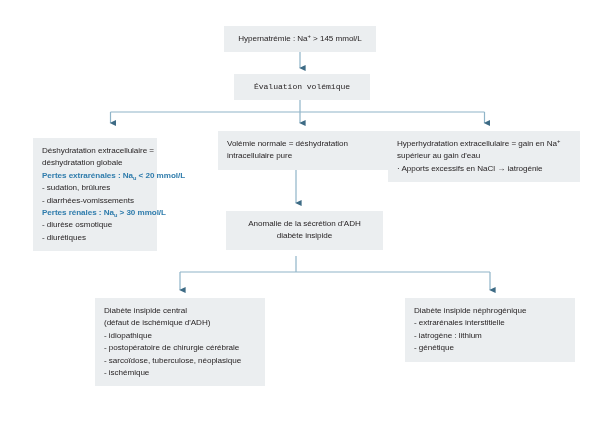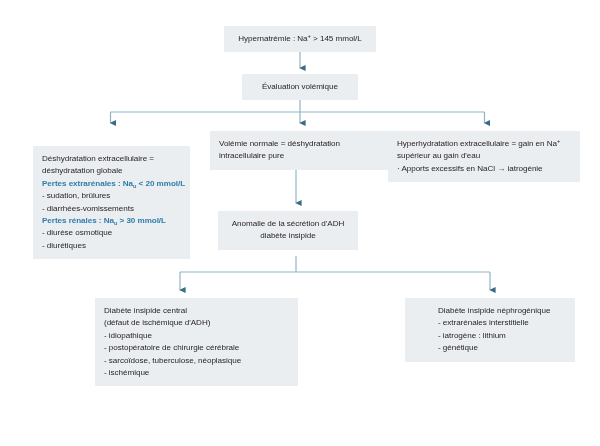--- a/index.html
+++ b/index.html
@@ -56,27 +56,27 @@
   sup {
     font-size: 5.8px;
     line-height: 0;
     vertical-align: baseline;
     position: relative;
     top: -3px;
   }
 
   
   #n-hypernatremie { left: 224px; top: 26px;  width: 152px; }
-  #n-evaluation    { left: 242px; top: 74px;  width: 116px; }
-  #n-dec           { left: 33px;  top: 146px; width: 157px; }
-  #n-volemie       { left: 210px; top: 131px; width: 182px; }
+  #n-evaluation    { left: 234px; top: 74px;  width: 136px; font-family: Liberation Mono, monospace; }
+  #n-dec           { left: 33px;  top: 138px; width: 124px; }
+  #n-volemie       { left: 218px; top: 131px; width: 182px; }
   #n-hec           { left: 388px; top: 131px; width: 192px; }
-  #n-adh           { left: 218px; top: 211px; width: 140px; }
-  #n-central       { left: 95px;  top: 298px; width: 203px; }
-  #n-nephro        { left: 405px; top: 298px; width: 170px; padding-left: 24px; }
+  #n-adh           { left: 226px; top: 211px; width: 157px; }
+  #n-central       { left: 95px;  top: 298px; width: 170px; }
+  #n-nephro        { left: 405px; top: 298px; width: 170px; }
 </style>
 </head>
 <body>
 
 <div id="canvas">
 
   <svg id="connectors" viewBox="0 0 600 446" width="600" height="446" xmlns="http://www.w3.org/2000/svg">
     <defs>
       <marker id="arrow" markerWidth="7" markerHeight="7" refX="3" refY="5.6" orient="auto" markerUnits="userSpaceOnUse">
         <path d="M0,0 L6,0 L3,6.4 Z" fill="#3d6b85"></path>

